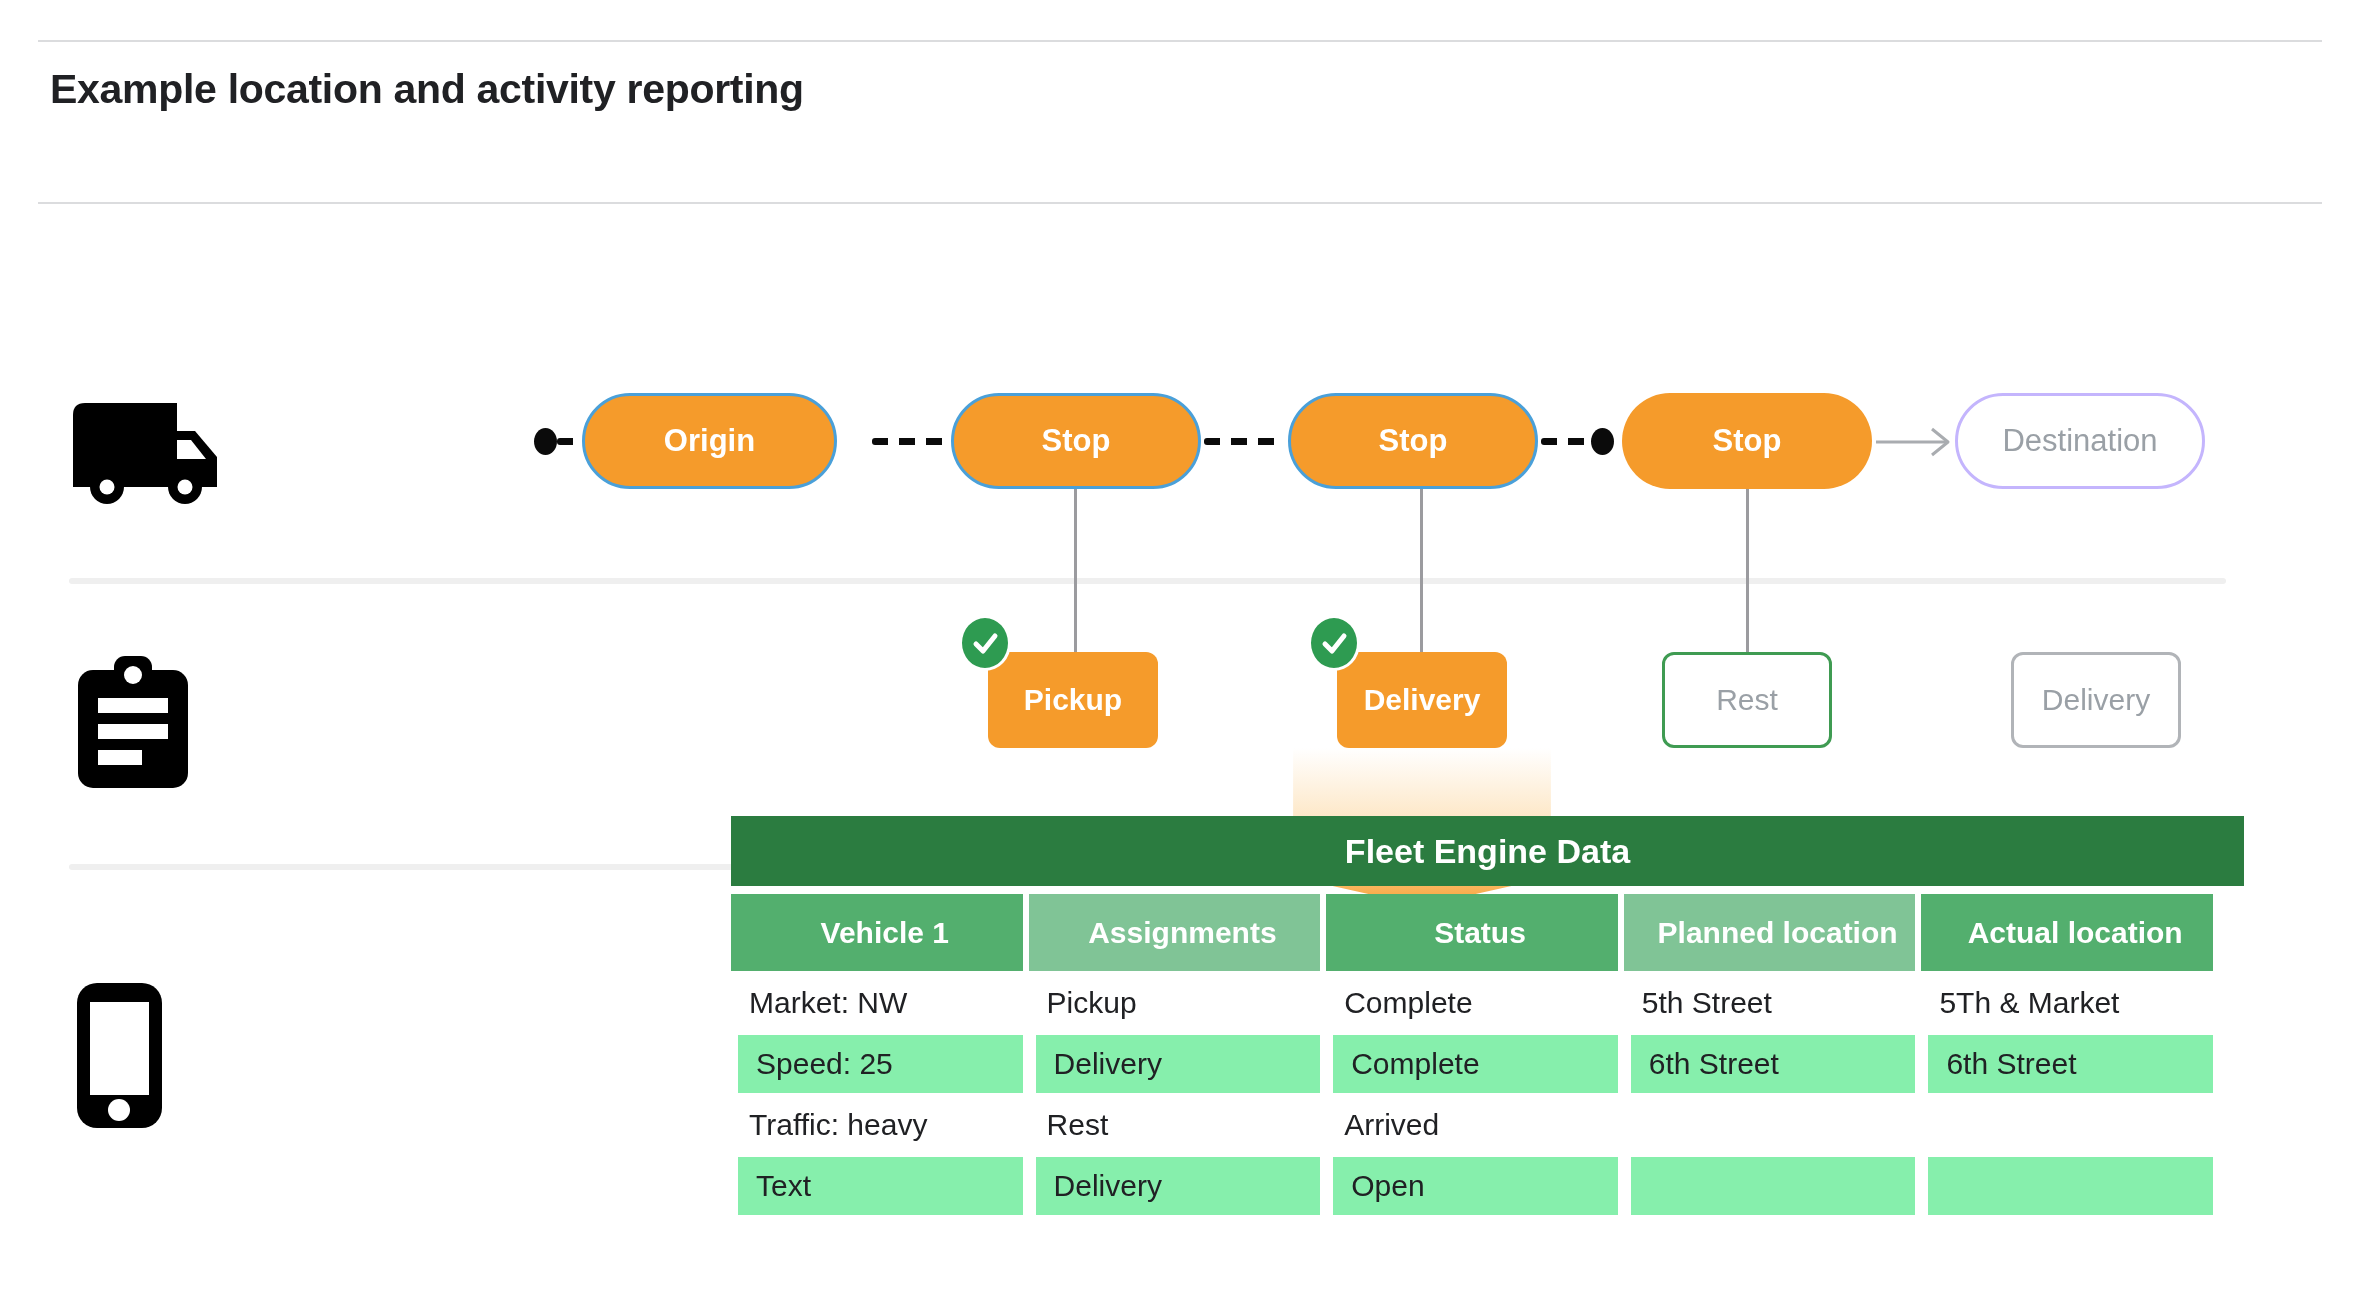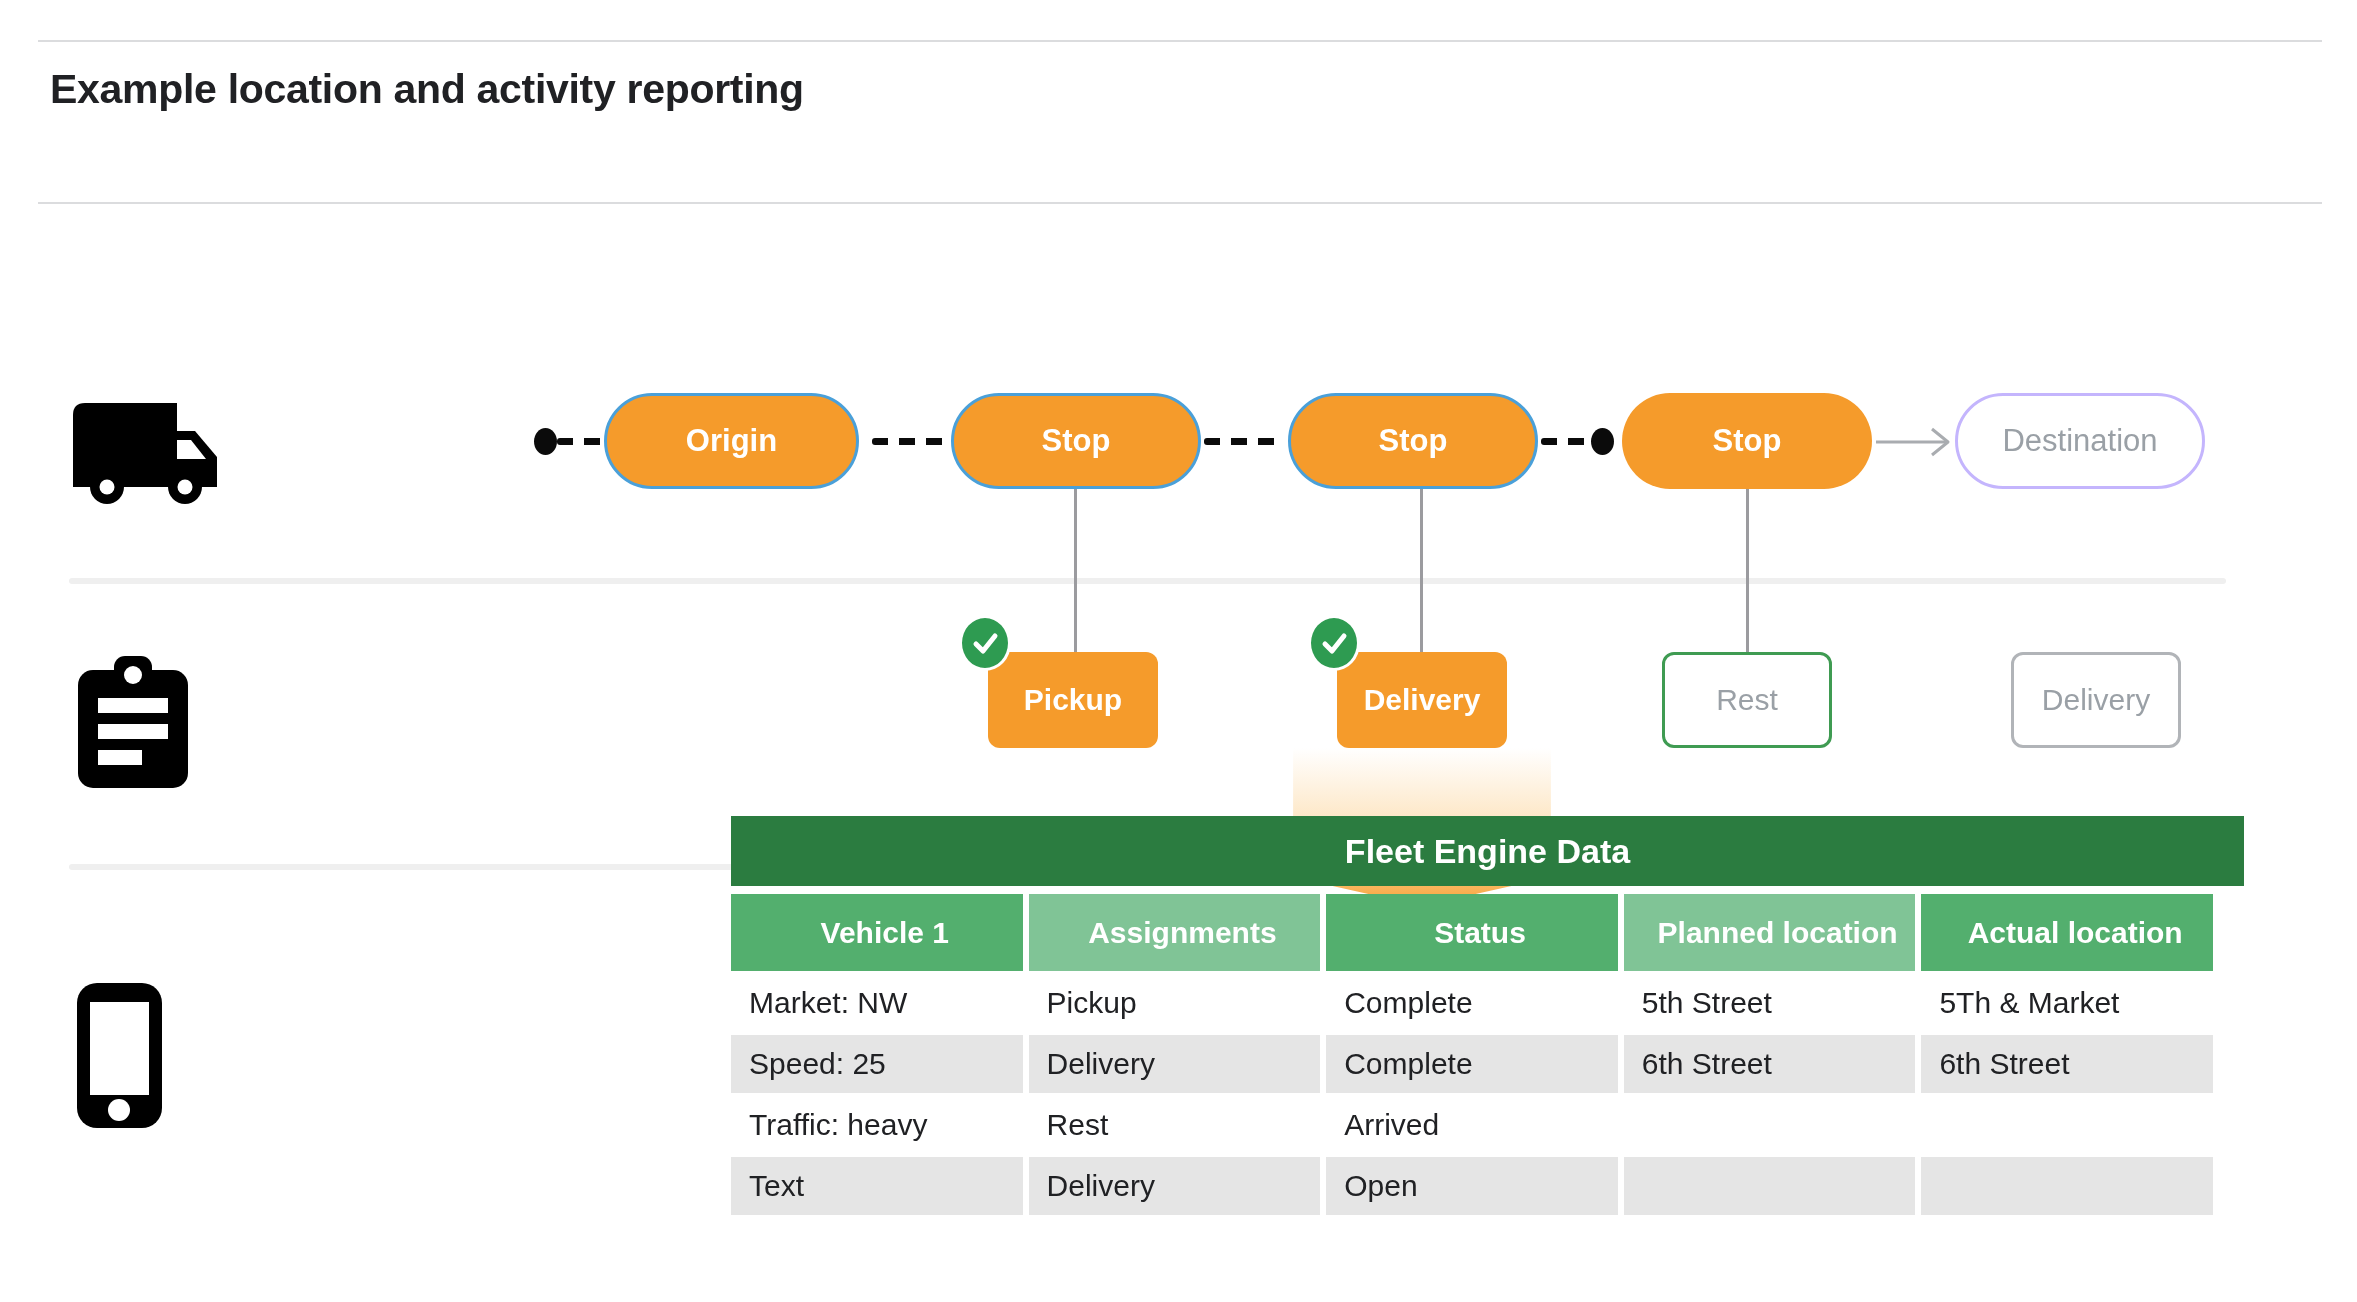--- a/index.html
+++ b/index.html
@@ -41,21 +41,21 @@
   .ftable-title{height:70px;background:#2b7c40;color:#fff;font-size:34px;font-weight:700;
     display:flex;align-items:center;justify-content:center;}
   .tgrid{display:grid;grid-template-columns:repeat(5,1fr);column-gap:6px;width:1482px;}
   .thead{margin-top:8px;}
   .thcell{height:77px;display:flex;align-items:center;justify-content:center;color:#fff;font-size:30px;font-weight:700;padding-left:16px;}
   .g-med{background:#53af6e;}
   .g-light{background:#80c496;}
   .trow{margin-top:3px;}
   .trow:first-of-type{margin-top:4px;}
   .tcell{height:58px;display:flex;align-items:center;padding-left:18px;font-size:30px;color:#202124;box-sizing:border-box;}
-  .row-shaded .tcell{background:#e5e5e5;}
+  .row-shaded .tcell{background:#86efac;margin-left:7px;}
 
   .icon-black{position:absolute;}
   svg{display:block;}
 </style>
 </head>
 <body>
 
 <div class="canvas">
 
   <div class="hairline" style="top:40px"></div>
@@ -70,21 +70,21 @@
       <circle cx="34" cy="85" r="17" fill="#000"></circle>
         <circle cx="34" cy="85" r="7.5" fill="#fff"></circle>
       <circle cx="112" cy="85" r="17" fill="#000"></circle>
         <circle cx="112" cy="85" r="7.5" fill="#fff"></circle>
     </svg>
   </div>
 
   <span class="route-dot" style="left:534px;top:428px"></span>
   <span class="route-dash" style="left:557px;width:58px"></span>
 
-  <div class="pill linked" style="left:604px;width:255px">
+  <div class="pill linked" style="left:582px;width:255px">
     <span>Origin</span>
   </div>
   <span class="route-dash" style="left:872px;width:77px"></span>
 
   <div class="pill linked" style="left:951px;width:250px">
     <span>Stop</span>
   </div>
   <span class="route-dash" style="left:1204px;width:81px"></span>
 
   <div class="pill linked" style="left:1288px;width:250px">

